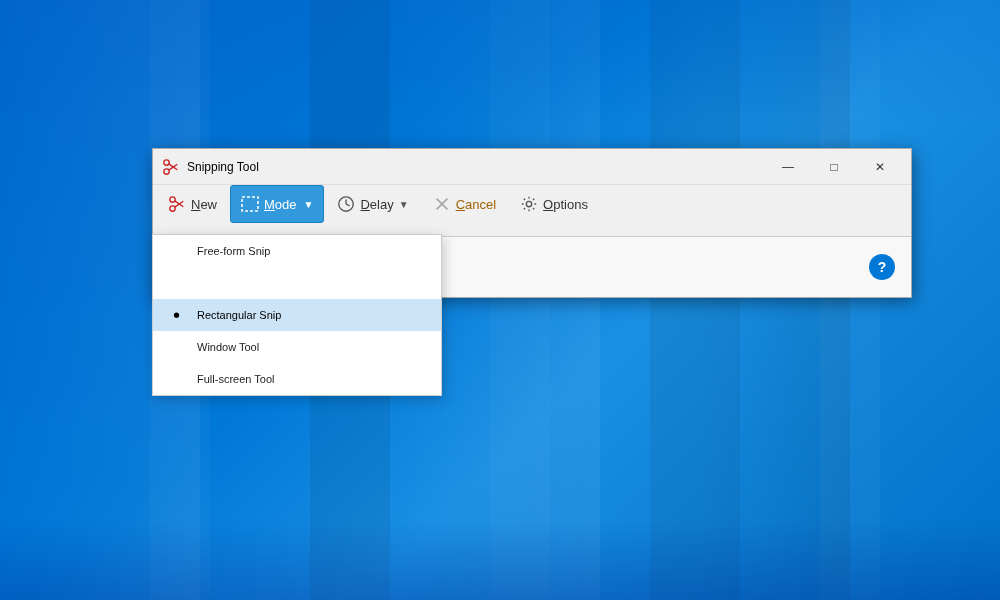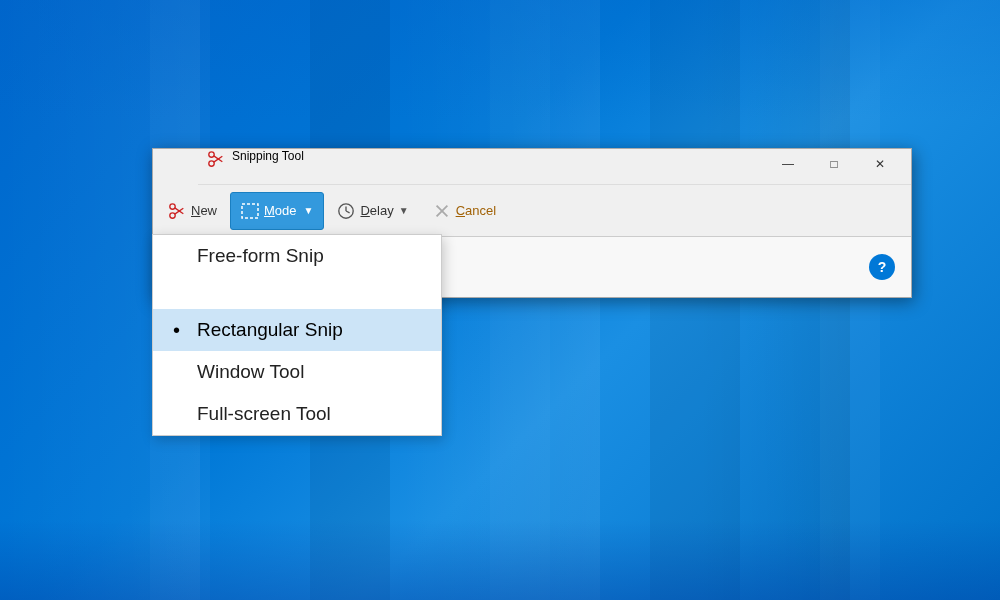--- a/index.html
+++ b/index.html
@@ -50,27 +50,26 @@
       width: 760px;
       background: #f0f0f0;
       border: 1px solid #aaa;
       box-shadow: 2px 4px 16px rgba(0,0,0,0.4);
       z-index: 10;
     }
 
     
     .titlebar {
       display: flex;
-      align-items: flex-start;
+      align-items: center;
       background: #f0f0f0;
       height: 36px;
       padding: 0 8px;
       border-bottom: 1px solid #ddd;
       user-select: none;
-      margin-left: 45px;
     }
 
     .titlebar-icon {
       width: 20px;
       height: 20px;
       margin-right: 6px;
       display: flex;
       align-items: center;
       justify-content: center;
     }
@@ -95,21 +94,21 @@
       font-size: 12px;
       color: #333;
       cursor: pointer;
       background: transparent;
       border: none;
     }
 
     
     .toolbar {
       display: flex;
-      align-items: center;
+      align-items: flex-start;
       background: #f0f0f0;
       height: 52px;
       padding: 0 4px;
       gap: 2px;
       border-bottom: 1px solid #ccc;
     }
 
     .toolbar-btn {
       display: flex;
       align-items: center;
@@ -176,21 +175,21 @@
       background: white;
       border: 1px solid #ccc;
       box-shadow: 2px 4px 12px rgba(0,0,0,0.2);
       z-index: 20;
     }
 
     .menu-item {
       display: flex;
       align-items: center;
       padding: 10px 16px 10px 44px;
-      font-size: 19px;
+      font-size: 11px;
       color: #222;
       cursor: pointer;
       position: relative;
     }
 
     .menu-item.selected {
       background: #cce4f7;
       color: #000;
       margin-top: 32px;
     }
@@ -279,20 +278,28 @@
 
       <button class="toolbar-btn disabled">
 
         <svg width="18" height="18" viewBox="0 0 20 20">
           <line x1="4" y1="4" x2="16" y2="16" stroke="#aaa" stroke-width="2"></line>
           <line x1="16" y1="4" x2="4" y2="16" stroke="#aaa" stroke-width="2"></line>
         </svg>
         <span><u>C</u>ancel</span>
       </button>
 
+      <button class="toolbar-btn">
+
+        <svg width="18" height="18" viewBox="0 0 20 20">
+          <circle cx="10" cy="10" r="3" fill="none" stroke="#555" stroke-width="1.5"></circle>
+          <path d="M10 2v2M10 16v2M2 10h2M16 10h2M4.2 4.2l1.4 1.4M14.4 14.4l1.4 1.4M4.2 15.8l1.4-1.4M14.4 5.6l1.4-1.4" fill="none" stroke="#555" stroke-width="1.5"></path>
+        </svg>
+        <span><u>O</u>ptions</span>
+      </button>
     </div>
 
     <div class="content-area">
       <span>the Mode button or click the New</span>
       <div class="help-icon">?</div>
     </div>
   </div>
 
   <div class="dropdown-menu">
     <div class="menu-item">

